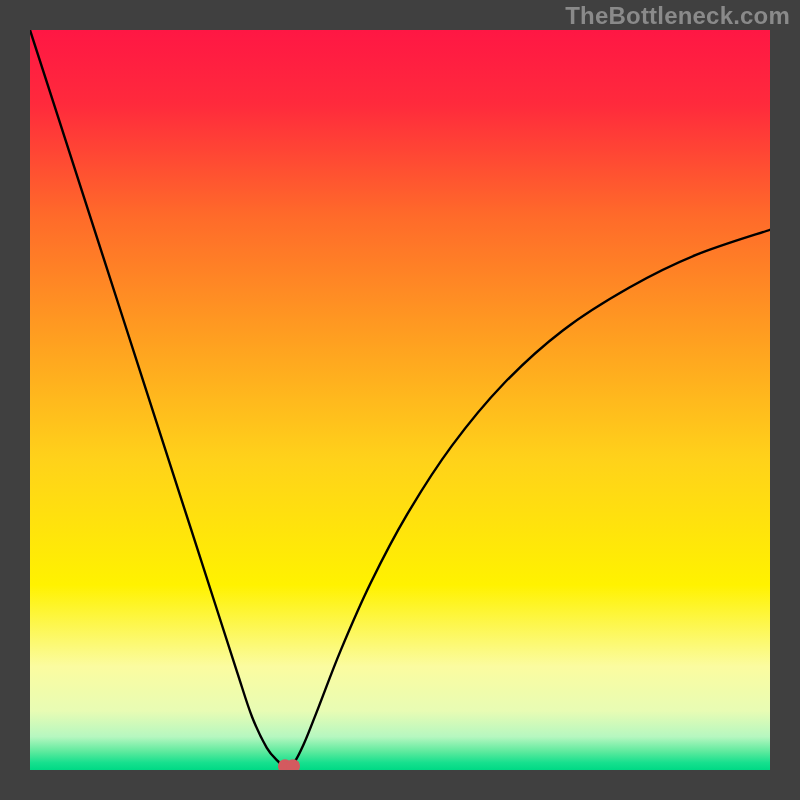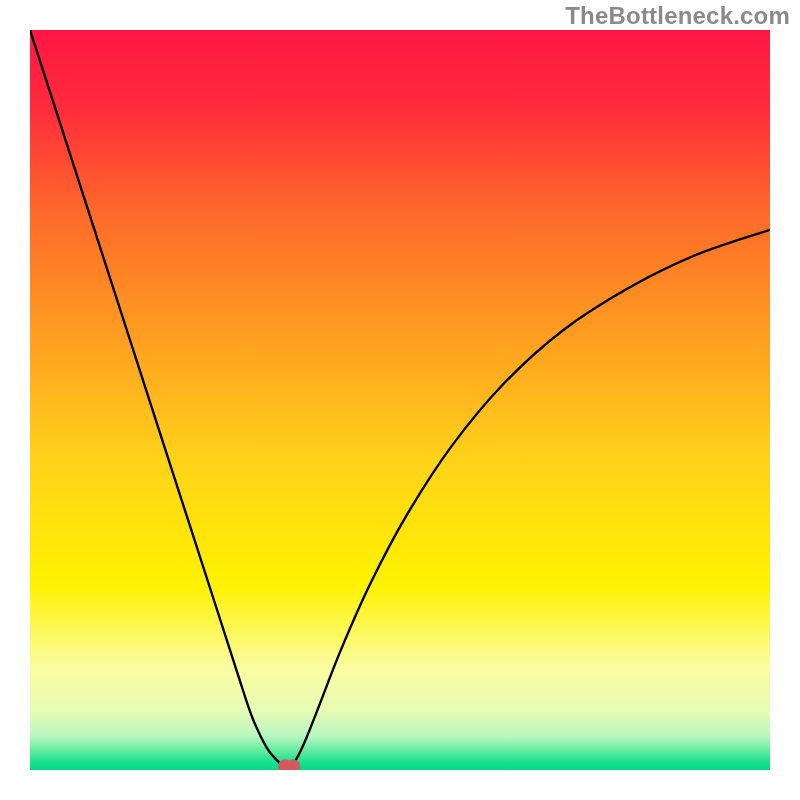--- a/index.html
+++ b/index.html
@@ -7,21 +7,21 @@
     padding: 0;
     width: 800px;
     height: 800px;
     background: #000;
     overflow: hidden;
     font-family: Arial, Helvetica, sans-serif;
   }
   .frame {
     position: absolute;
     inset: 0;
-    background: #ffffff;
+    background: #404040;
   }
   .watermark {
     position: absolute;
     top: 2px;
     right: 10px;
     color: #8a8a8a;
     font-size: 24px;
     font-weight: 600;
     letter-spacing: 0.2px;
     z-index: 5;

